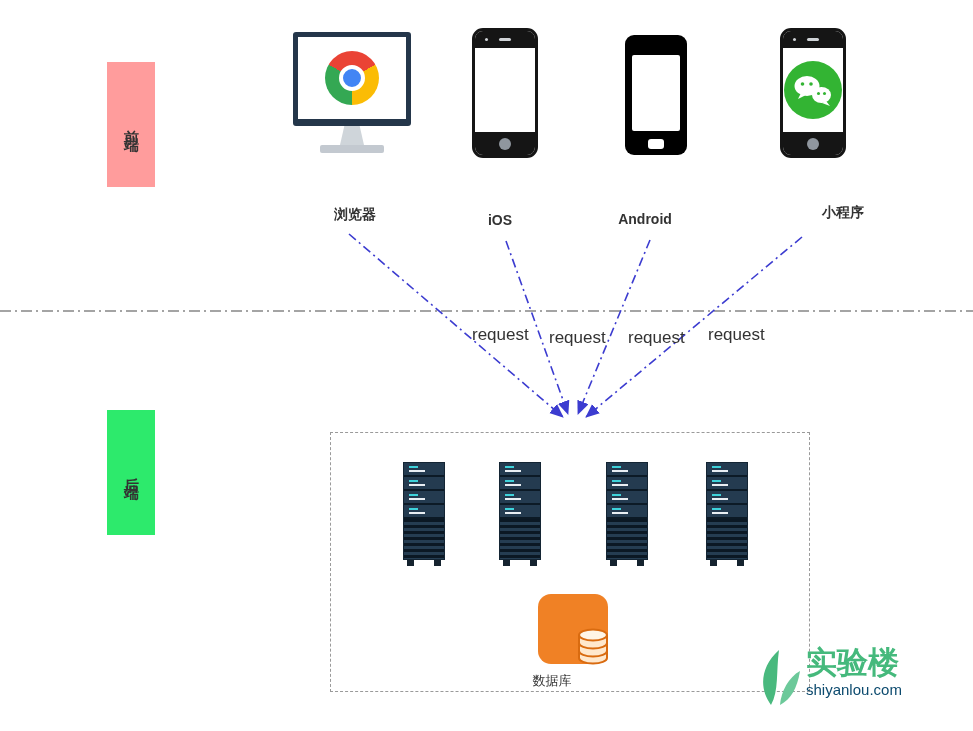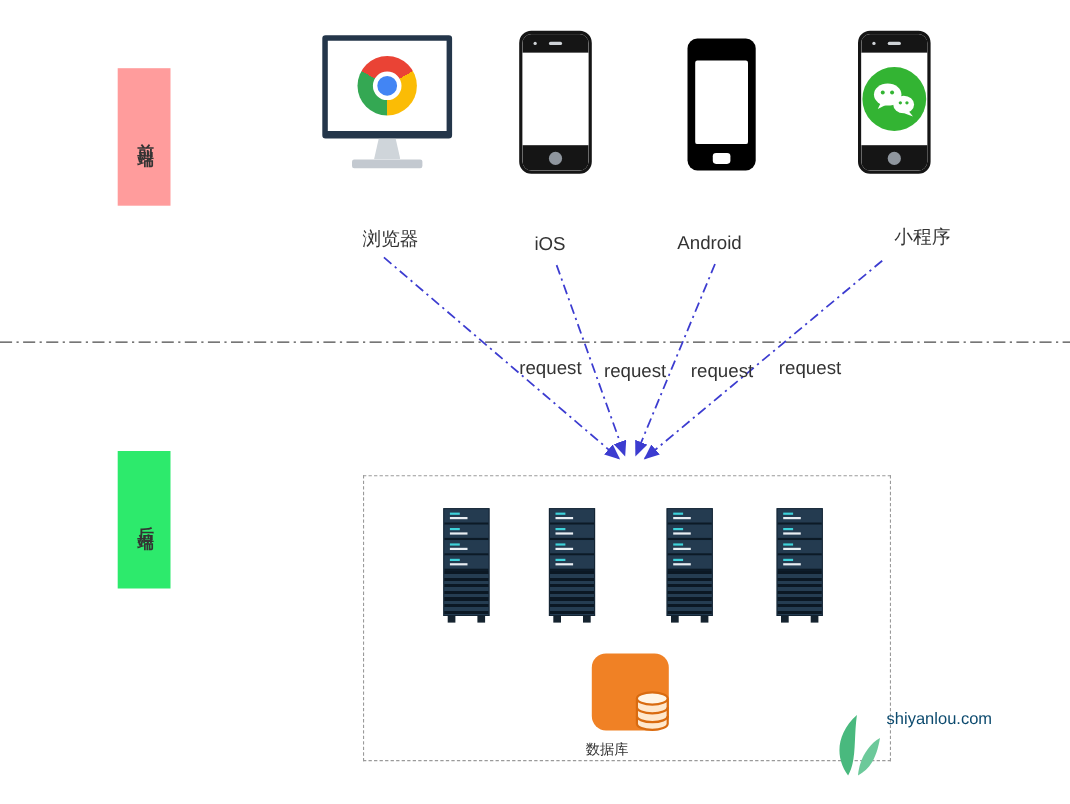--- a/index.html
+++ b/index.html
@@ -5,21 +5,21 @@
   html,body{margin:0;padding:0;background:#ffffff;}
   body{font-family:"Liberation Sans","DejaVu Sans",sans-serif;color:#333;}
   .canvas{position:relative;width:973px;height:731px;background:#fff;overflow:hidden;}
 
   
   .section-box{position:absolute;width:48px;height:125px;display:flex;align-items:center;justify-content:center;}
   .section-box .vtext{writing-mode:vertical-rl;text-orientation:upright;letter-spacing:7px;font-size:15px;font-weight:bold;color:#333;}
   .frontend-box{left:107px;top:62px;background:#ff9c9c;}
   .backend-box{left:107px;top:410px;background:#2dea6c;}
 
-  .device-label{position:absolute;text-align:center;font-size:17px;color:#333;}
+  .device-label{position:absolute;text-align:center;font-size:14px;color:#333;font-weight:bold;}
 
   
   .monitor{position:absolute;left:293px;top:32px;width:118px;}
   .monitor-screen{width:118px;height:94px;box-sizing:border-box;background:#fff;border:5px solid #24364a;border-bottom-width:7px;border-radius:3px;display:flex;align-items:center;justify-content:center;}
   .monitor-neck{width:24px;height:19px;margin:0 auto;background:#cfd5da;clip-path:polygon(18% 0,82% 0,100% 100%,0 100%);}
   .monitor-base{width:64px;height:8px;margin:0 auto;background:#c3c9d0;border-radius:2px;}
   .chrome{width:54px;height:54px;border-radius:50%;position:relative;background:conic-gradient(#ea4335 0deg 60deg,#fbbc05 60deg 180deg,#34a853 180deg 300deg,#ea4335 300deg 360deg);}
   .chrome::before{content:"";position:absolute;left:14px;top:14px;width:18px;height:18px;background:#4285f4;border:4px solid #fff;border-radius:50%;}
 
   
@@ -207,17 +207,18 @@
     <path d="M42 58 a14 5.5 0 0 0 28 0" fill="none" stroke="#d96b10" stroke-width="2"></path>
   </svg>
   <div class="db-label">数据库</div>
 
   <div class="brand">
     <svg width="46" height="62" viewBox="0 0 46 62">
       <path d="M16 60 C4 44 5 22 24 5 C21 27 24 46 16 60 Z" fill="#49b97e"></path>
       <path d="M25 60 C26 46 34 32 45 26 C42 44 36 54 25 60 Z" fill="#6cc99a"></path>
     </svg>
     <div class="brand-text">
+      <div class="brand-name">实验楼</div>
       <div class="brand-domain">shiyanlou.com</div>
     </div>
   </div>
 
 </div>
 
 </body></html>

